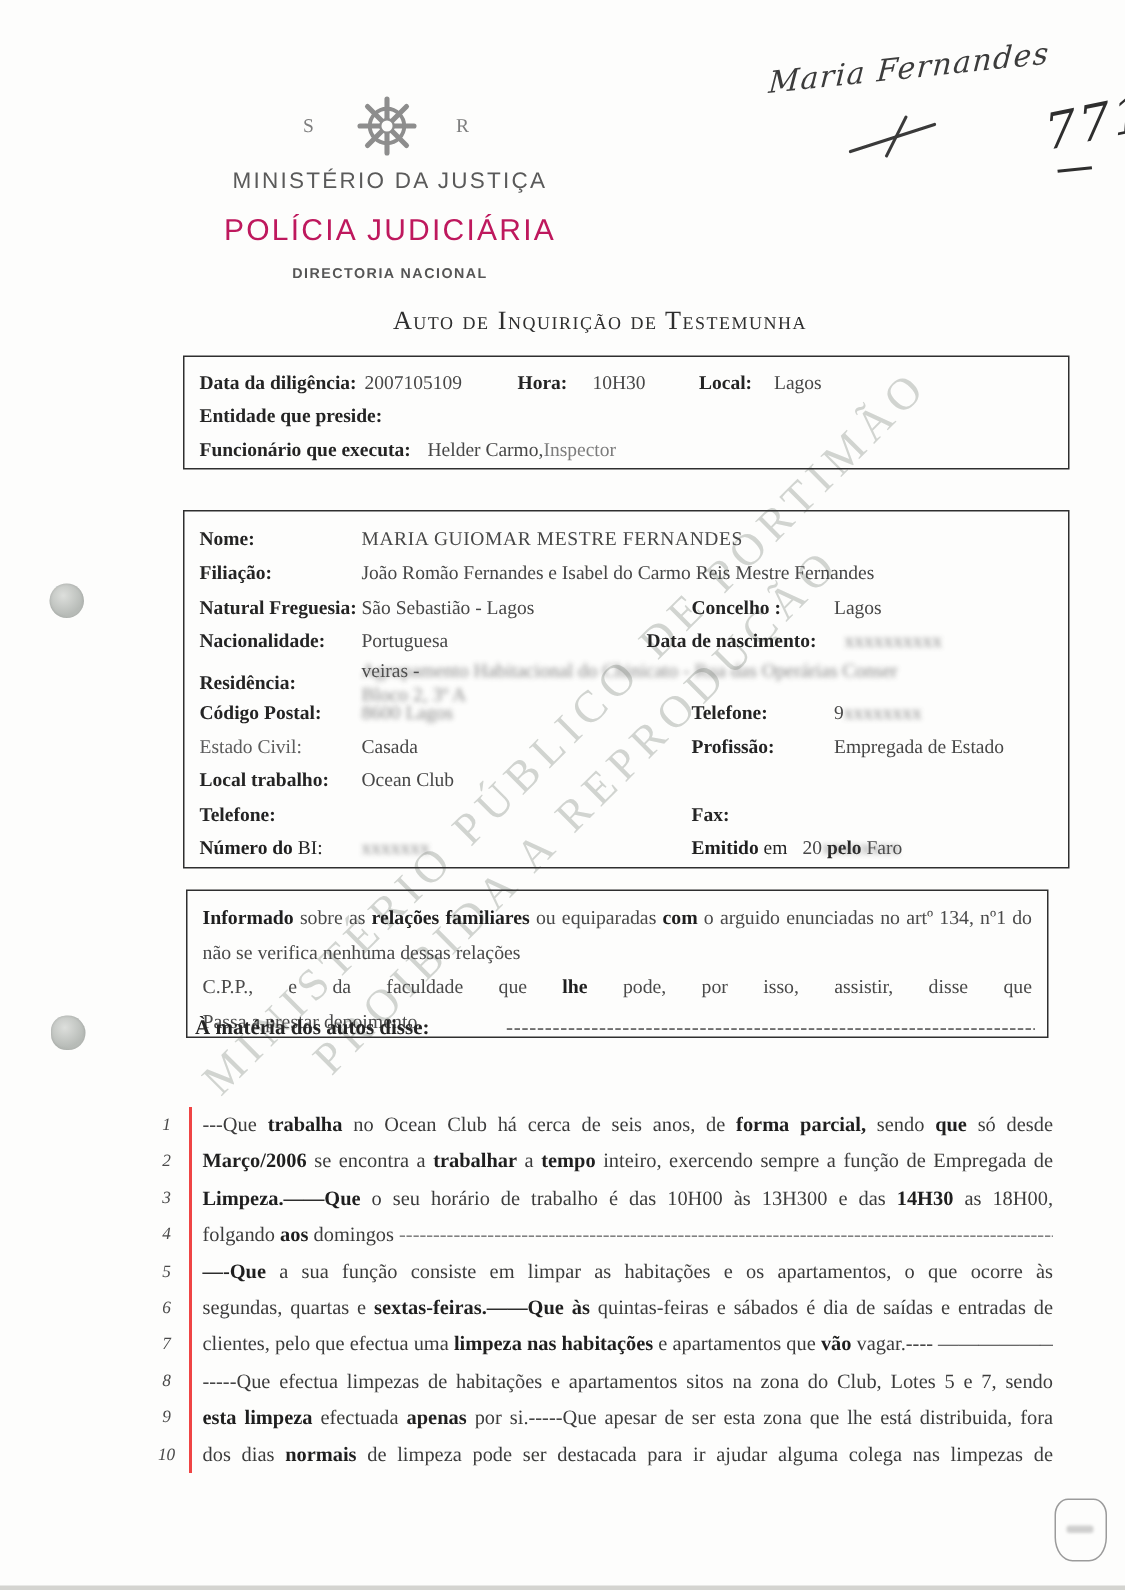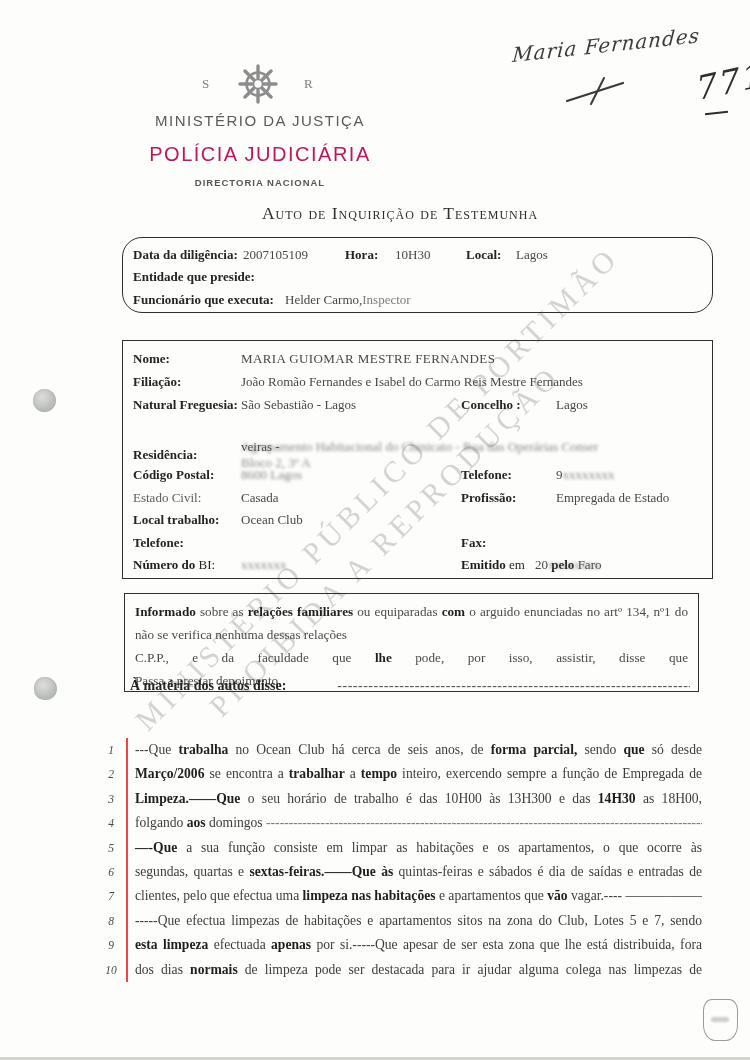--- a/index.html
+++ b/index.html
@@ -66,21 +66,21 @@
     font-family:"Liberation Sans", sans-serif;font-weight:bold;font-size:9.5px;letter-spacing:1px;color:#555;
   }
   .nuipc-block{position:absolute;left:460px;top:96px;z-index:2;font-size:13.5px;line-height:17px;font-weight:bold;color:#2b2b2b;}
   
   .doc-title{
     position:absolute;left:130px;top:203px;width:540px;text-align:center;z-index:2;
     font-variant:small-caps;font-weight:400;font-size:17.5px;letter-spacing:1px;color:#2e2e2e;
   }
   
   .bx{position:absolute;border:1.6px solid #2f2f2f;background:transparent;z-index:2;}
-  .box1{left:122px;top:237px;width:589px;height:74px;border-radius:20px;}
+  .box1{left:122px;top:237px;width:589px;height:74px;}
   .box2{left:122px;top:340px;width:589px;height:237px;}
   .box3{left:124px;top:593px;width:573px;height:97px;border-width:1.4px;}
   .row{position:absolute;left:0;right:0;height:20px;line-height:20px;font-size:13px;white-space:nowrap;}
   .row span{position:absolute;white-space:nowrap;}
   .lb{font-weight:bold;color:#242424;}
   .lb-light{color:#5c5c5c;}
   .val{color:#474747;}
   .rx{filter:blur(1.7px);opacity:.8;color:#6b6b6b;}
   .lt{color:#7c7c7c;}
   
@@ -172,20 +172,28 @@
     <div class="row" style="top:31px;">
       <span class="lb" style="left:10px;">Filiação:</span>
       <span class="val" style="left:118px;">João Romão Fernandes e Isabel do Carmo Reis Mestre Fernandes</span>
     </div>
     <div class="row" style="top:54px;">
       <span class="lb" style="left:10px;">Natural Freguesia:</span>
       <span class="val" style="left:118px;">São Sebastião - Lagos</span>
       <span class="lb" style="left:338px;">Concelho :</span>
       <span class="val" style="left:433px;">Lagos</span>
     </div>
+    <div class="row" style="top:76px;">
+      <span class="lb" style="left:10px;">Nacionalidade:</span>
+      <span class="val" style="left:118px;">Portuguesa</span>
+      <span class="lb" style="left:308px;">Data de nascimento:</span>
+      <span class="val" style="left:440px;">
+          <span class="rx">xxxxxxxxxx</span>
+        </span>
+    </div>
     <div class="row" style="top:96px;height:36px;">
       <span class="lb" style="left:10px;top:8px;">Residência:</span>
       <span class="val" style="left:118px;top:0;"><span class="rx">Agrupamento Habitacional do Chinicato - Rua das Operárias Conser</span>veiras -</span>
       <span class="val" style="left:118px;top:16px;">
           <span class="rx">Bloco 2, 3º A</span>
         </span>
     </div>
     <div class="row" style="top:124px;">
       <span class="lb" style="left:10px;">Código Postal:</span>
       <span class="val" style="left:118px;">

